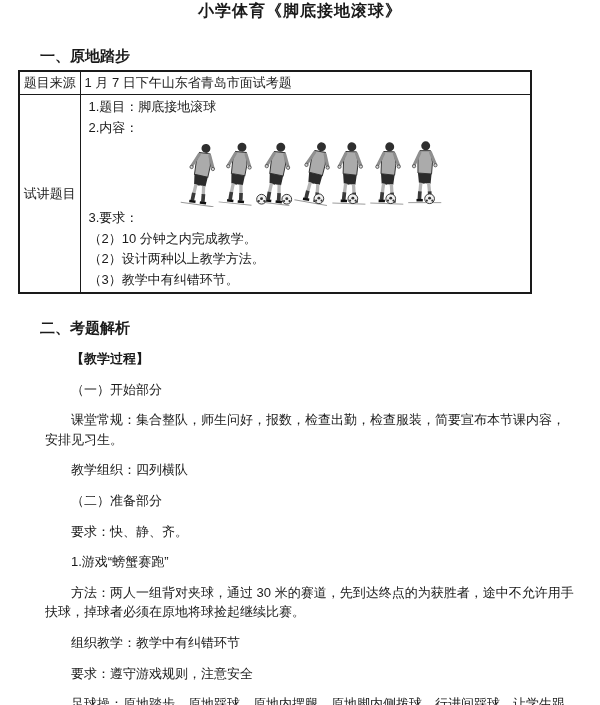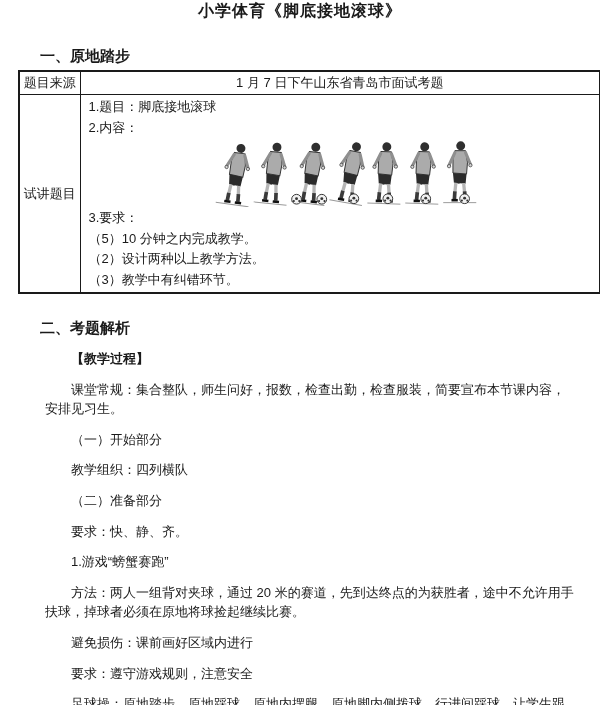--- a/index.html
+++ b/index.html
@@ -23,38 +23,37 @@
   .sec-heading {
     margin: 25px 0 0 40px;
     font-size: 15px;
     font-weight: bold;
   }
   .sec-heading.second { }
 
   table.review-table {
     border-collapse: collapse;
     table-layout: fixed;
-    width: 583px;
+    width: 514px;
     margin: 4px 0 0 18px;
     border: 2px solid #1a1a1a;
   }
   table.review-table td {
     border: 1px solid #1a1a1a;
     font-size: 13px;
     vertical-align: middle;
   }
   td.row-label {
     width: 61px;
     text-align: center;
     padding: 2px 2px;
   }
   td.source-cell {
-    text-align: center;
     height: 21px;
-    padding: 0 16px;
+    padding: 0 4px;
     margin-left: 26px;
   }
   td.lecture-cell {
     padding: 2px 6px 2px 8px;
     line-height: 20.5px;
     vertical-align: top;
   }
   td.defense-cell {
     padding: 1px 6px 1px 8px;
     line-height: 19px;
@@ -130,39 +129,39 @@
             <use href="#player" transform="translate(234,0)"></use>
             <use href="#ball" transform="translate(86,62)"></use>
             <use href="#ball" transform="translate(112,62)"></use>
             <use href="#ball" transform="translate(145,61.5)"></use>
             <use href="#ball" transform="translate(180,61.5)"></use>
             <use href="#ball" transform="translate(219,61.5)"></use>
             <use href="#ball" transform="translate(259,61.5)"></use>
           </svg>
         </div>
         <div>3.要求：</div>
-        <div>（5）10 分钟之内完成教学。</div>
+        <div>（2）10 分钟之内完成教学。</div>
         <div>（2）设计两种以上教学方法。</div>
         <div>（3）教学中有纠错环节。</div>
       </td>
     </tr>
   </tbody>
     </table>
 
   <div class="sec-heading second">二、考题解析</div>
 
   <div class="analysis">
     <p class="bold">【教学过程】</p>
+    <p>（一）开始部分</p>
     <p>课堂常规：集合整队，师生问好，报数，检查出勤，检查服装，简要宣布本节课内容，安排见习生。</p>
-    <p>（一）开始部分</p>
     <p>教学组织：四列横队</p>
     <p>（二）准备部分</p>
     <p>要求：快、静、齐。</p>
     <p>1.游戏“螃蟹赛跑”</p>
-    <p>方法：两人一组背对夹球，通过 20 米的赛道，先到达终点的为获胜者，途中不允许用手扶球，掉球者必须在原地将球捡起继续比赛。</p>
-    <p>避免损伤：课前画好区域内进行</p>
+    <p>方法：两人一组背对夹球，通过 30 米的赛道，先到达终点的为获胜者，途中不允许用手扶球，掉球者必须在原地将球捡起继续比赛。</p>
+    <p>组织教学：教学中有纠错环节</p>
     <p>要求：遵守游戏规则，注意安全</p>
     <p>足球操：原地踏步、原地踩球、原地内摆腿、原地脚内侧拨球、行进间踩球。让学生跟着音乐做，可以起到热身及熟悉球性的作用。</p>
     <p>教学组织：四列横队，体操队形散开</p>
     <p>要求：动作规范、活动充分，避免损伤</p>
   </div>
 
 </div>
 
 </body></html>

